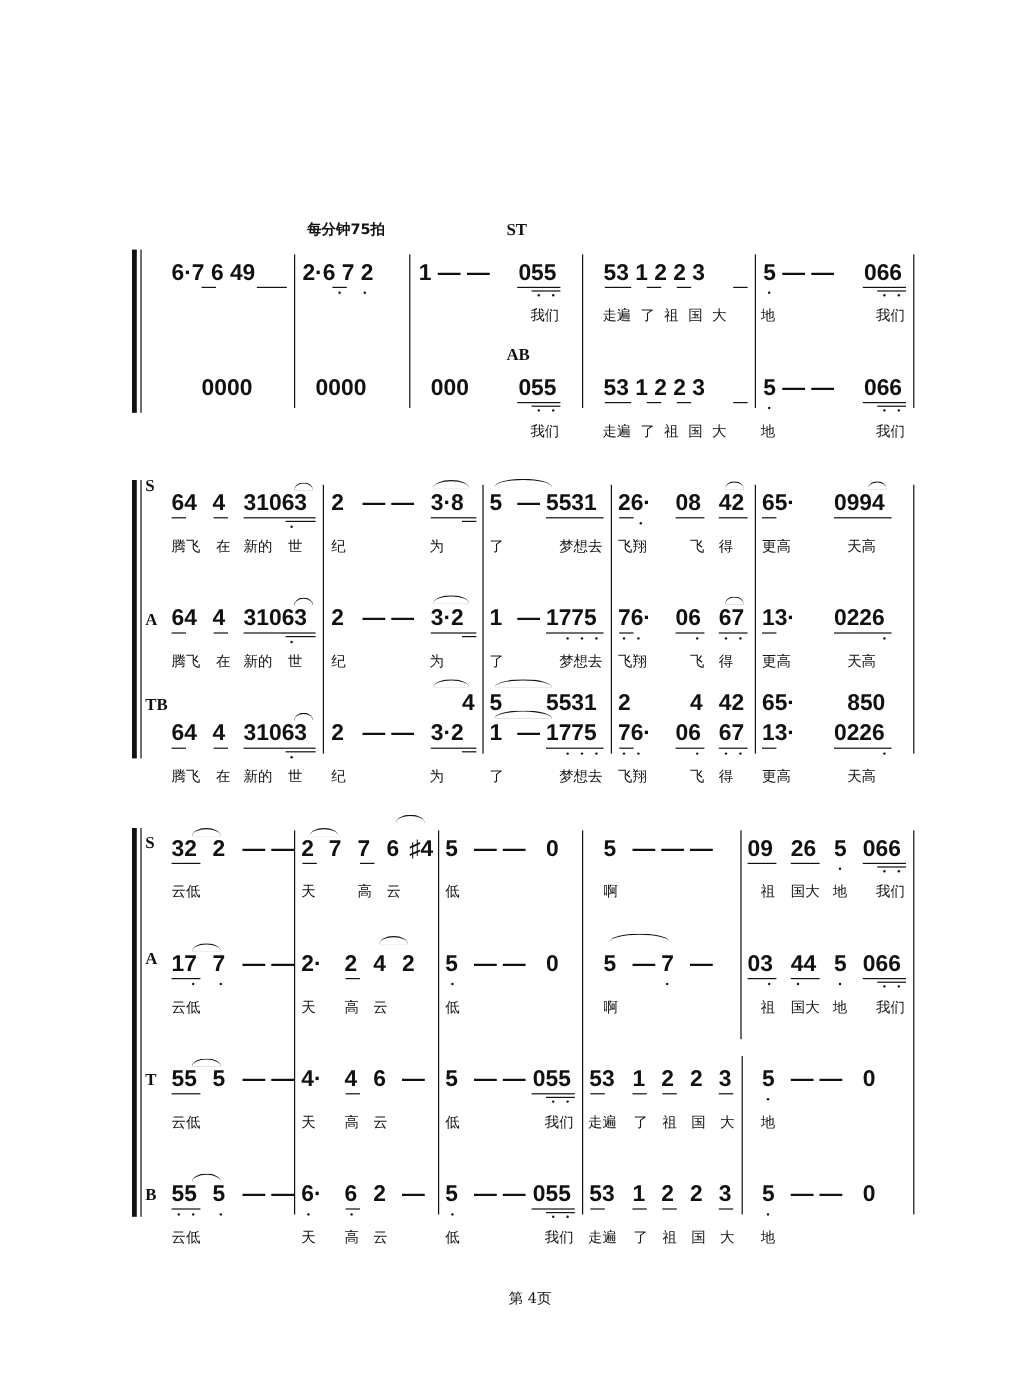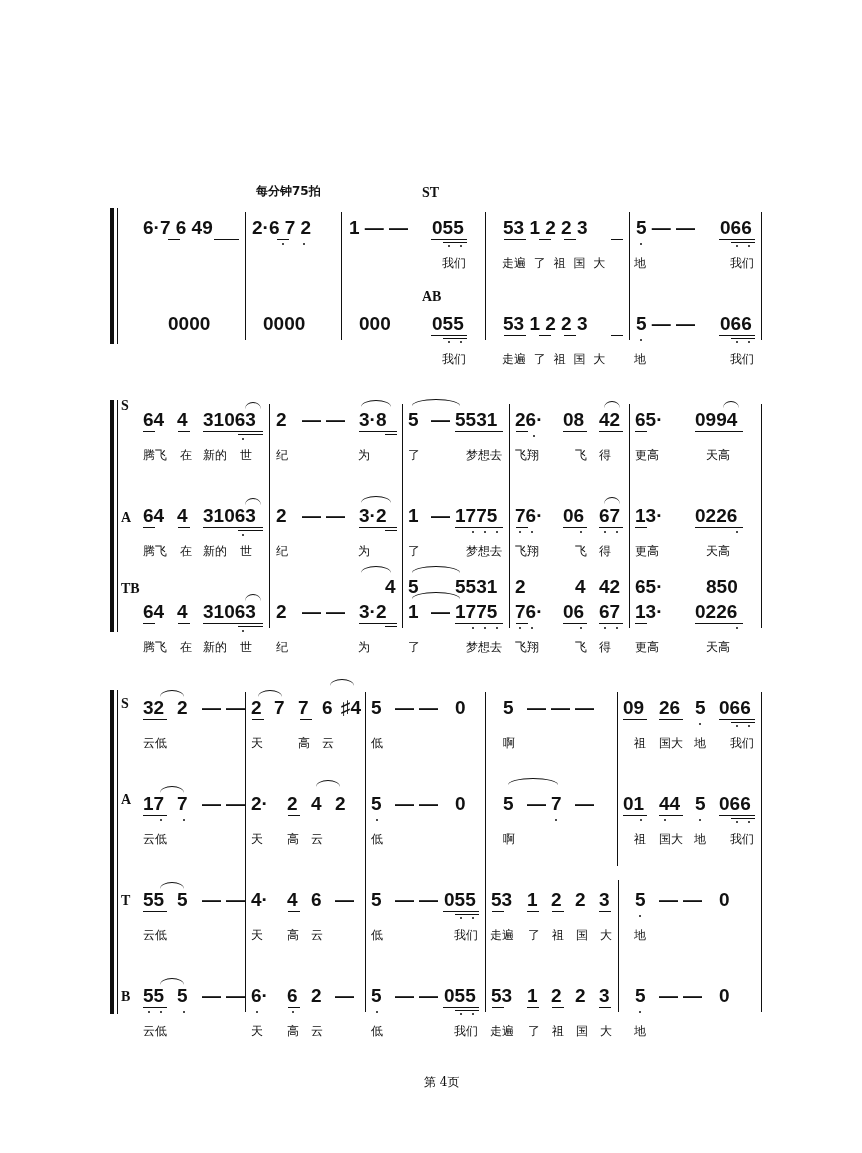--- a/index.html
+++ b/index.html
@@ -357,21 +357,21 @@
     <div class="abs note" style="left:311px;top:794px;">4</div>
     <div class="abs note" style="left:335px;top:794px;">2</div>
     <div class="abs note" style="left:371px;top:794px;">5</div>
     <div class="abs note" style="left:395px;top:794px;">—</div>
     <div class="abs note" style="left:419px;top:794px;">—</div>
     <div class="abs note" style="left:455px;top:794px;">0</div>
     <div class="abs note" style="left:503px;top:794px;">5</div>
     <div class="abs note" style="left:527px;top:794px;">—</div>
     <div class="abs note" style="left:551px;top:794px;">7</div>
     <div class="abs note" style="left:575px;top:794px;">—</div>
-    <div class="abs note" style="left:623px;top:794px;">01</div>
+    <div class="abs note" style="left:623px;top:794px;">03</div>
     <div class="abs note" style="left:659px;top:794px;">44</div>
     <div class="abs note" style="left:695px;top:794px;">5</div>
     <div class="abs note" style="left:719px;top:794px;">066</div>
     <div class="ul" style="left:143px;top:815px;width:24px;"></div>
     <div class="dot" style="left:160px;top:819px;"></div>
     <div class="dot" style="left:183px;top:819px;"></div>
     <div class="slur" style="left:160px;top:786px;width:24px;"></div>
     <div class="ul" style="left:288px;top:815px;width:12px;"></div>
     <div class="slur" style="left:316px;top:780px;width:24px;"></div>
     <div class="dot" style="left:376px;top:819px;"></div>

